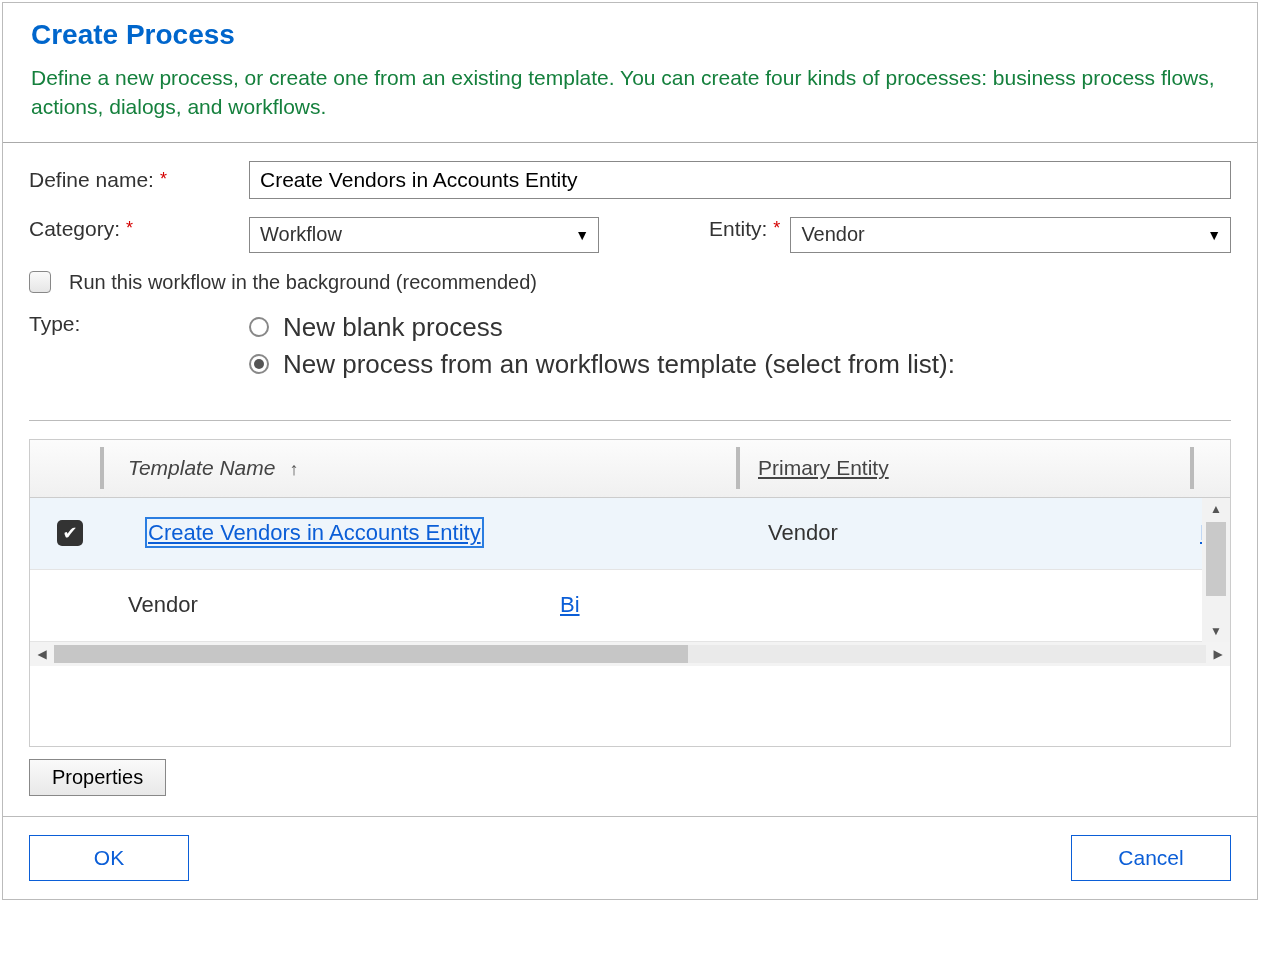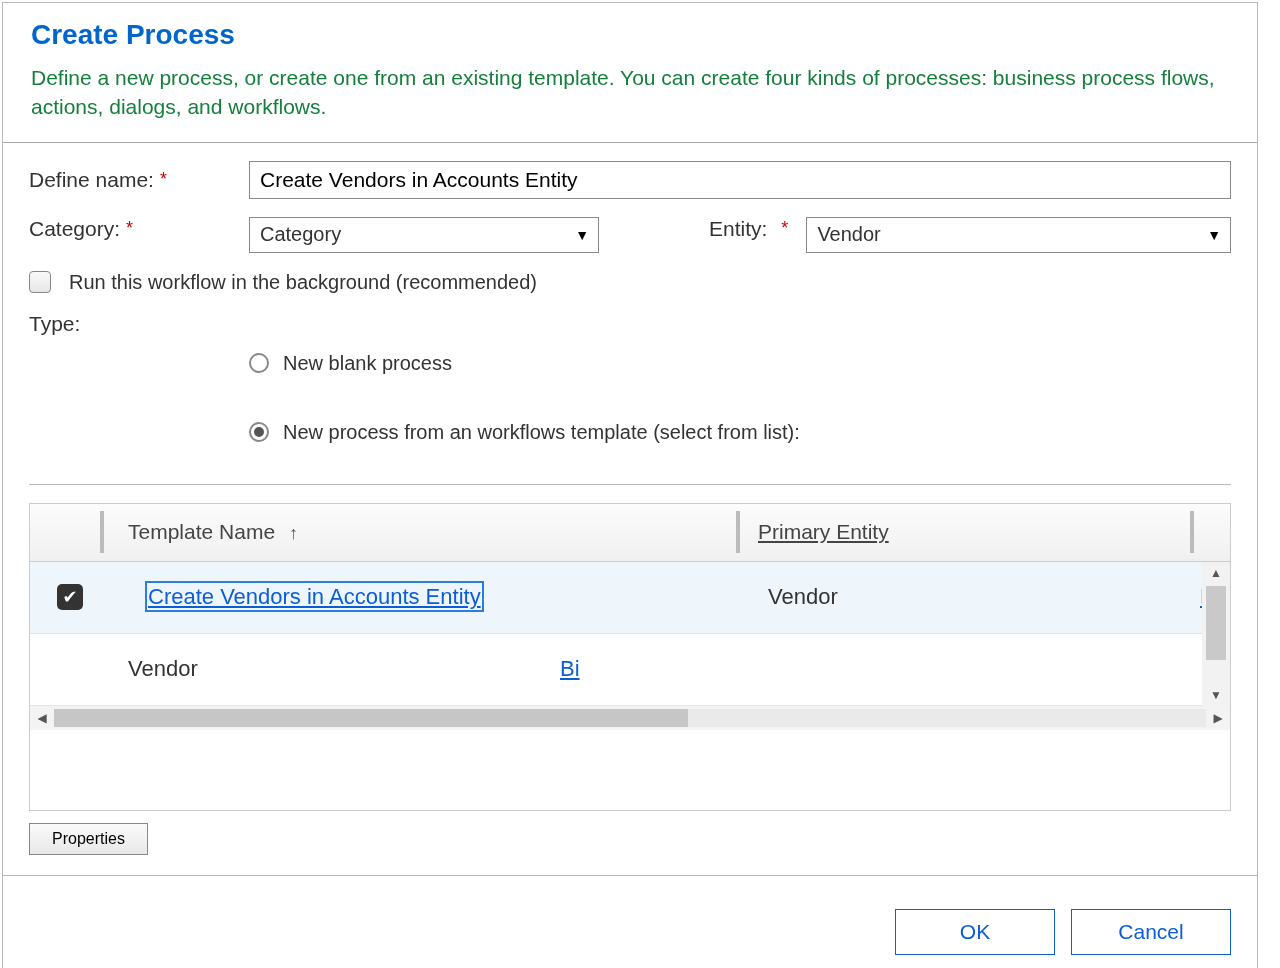--- a/index.html
+++ b/index.html
@@ -87,37 +87,37 @@
     right: 10px;
     font-size: 14px;
     color: #000;
     pointer-events: none;
   }
   .cat-row { display:flex; align-items:flex-start; gap:0; }
   .cat-row .label-col { width:220px; }
   .cat-row .entity-label {
     width: auto;
     margin-left: 110px;
-    margin-right: 18px;
-    display:flex; align-items:baseline; gap:14px;
+    margin-right: 10px;
+    display:flex; align-items:baseline; gap:6px;
     font-size:21px;
   }
   .checkbox-row {
     display:flex; align-items:center; gap:18px;
     margin-bottom: 18px;
   }
   .cbox {
     width: 22px; height: 22px;
     border: 1px solid #888;
     border-radius: 4px;
     background: linear-gradient(#fafafa,#e6e6e6);
   }
   .type-row { display:flex; align-items:flex-start; }
   .type-options { display:flex; flex-direction:column; gap:6px; }
-  .radio-line { display:flex; align-items:center; gap:14px; font-size:20px;margin-top:40px; }
+  .radio-line { display:flex; align-items:center; gap:14px; font-size:26px; }
   .radio {
     width: 20px; height: 20px; border: 2px solid #888; border-radius: 50%;
     display:flex; align-items:center; justify-content:center;
     background:#fff;
   }
   .radio.checked::after {
     content:""; width:10px; height:10px; border-radius:50%; background:#555;
   }
   hr.sep2 {
     border:none; border-top:1px solid #bbb;
@@ -132,21 +132,21 @@
     background: linear-gradient(#fcfcfc,#f0f0f0);
     height: 58px;
     border-bottom: 1px solid #ccc;
     font-size: 21px;
     color:#444;
   }
   .col-divider {
     width: 4px; height: 42px; background:#bbb; margin: 0 0;
   }
   .head-check { width: 80px; display:flex; justify-content:flex-end; padding-right:6px;}
-  .head-tn { flex: 1; padding-left: 18px; display:flex; align-items:flex-end; gap:14px; font-weight:400;}
+  .head-tn { flex: 1; padding-left: 18px; display:flex; align-items:flex-end; gap:14px; font-weight:400;font-style:italic;}
   .head-pe { width: 450px; padding-left: 18px; text-decoration: underline; }
   .head-end { width: 36px; }
   .sort-up { font-size:18px; color:#555; }
   .grid-body { position:relative; }
   .grid-row {
     display:flex; align-items:center;
     height: 72px;
     border-bottom: 1px solid #e4e4e4;
     font-size: 22px;
   }
@@ -174,28 +174,28 @@
     display:flex; align-items:center; height:24px; background:#f3f3f3;
   }
   .hscroll .harrow { width:24px; text-align:center; font-size:12px; color:#555;}
   .hscroll .htrack { flex:1; background:#eaeaea; height:18px; position:relative;}
   .hscroll .hthumb { position:absolute; left:0; top:0; bottom:0; width:55%; background:#c6c6c6;}
   .grid-pad { height: 80px; }
   .props-row { padding: 12px 26px 20px 26px; }
   .btn {
     border: 1px solid #888;
     background: linear-gradient(#fafafa,#e8e8e8);
-    font-size: 16px;
+    font-size: 20px;
     padding: 6px 22px;
     cursor: pointer;
   }
   .footer {
     border-top: 1px solid #bbb;
-    padding: 33px 26px;
-    display:flex; justify-content:flex-end; gap:16px;
+    padding: 18px 26px;
+    display:flex; justify-content:space-between; gap:22px;
   }
   .dlg-btn {
     width: 160px; height: 46px;
     border: 1px solid #0b5ed7;
     background:#fff; color:#0b5ed7;
     font-size: 21px;
     display:flex; align-items:center; justify-content:center;
     cursor:pointer;
   }
 </style>
@@ -220,21 +220,21 @@
       </div>
       <input class="input-text" type="text" value="Create Vendors in Accounts Entity" style="">
     </div>
 
     <div class="row cat-row">
       <div class="label-col">
         <span>Category:</span>
         <span class="req">*</span>
       </div>
       <div class="select-wrap">
-        <div class="select-box">Category</div>
+        <div class="select-box">Workflow</div>
         <span class="select-caret">▼</span>
       </div>
 
       <div class="entity-label">
         <span>Entity:</span>
         <span class="req">*</span>
       </div>
       <div class="select-wrap" style="flex:1;">
         <div class="select-box" style="flex:1; min-width:0; width:100%;">Vendor</div>
         <span class="select-caret">▼</span>

